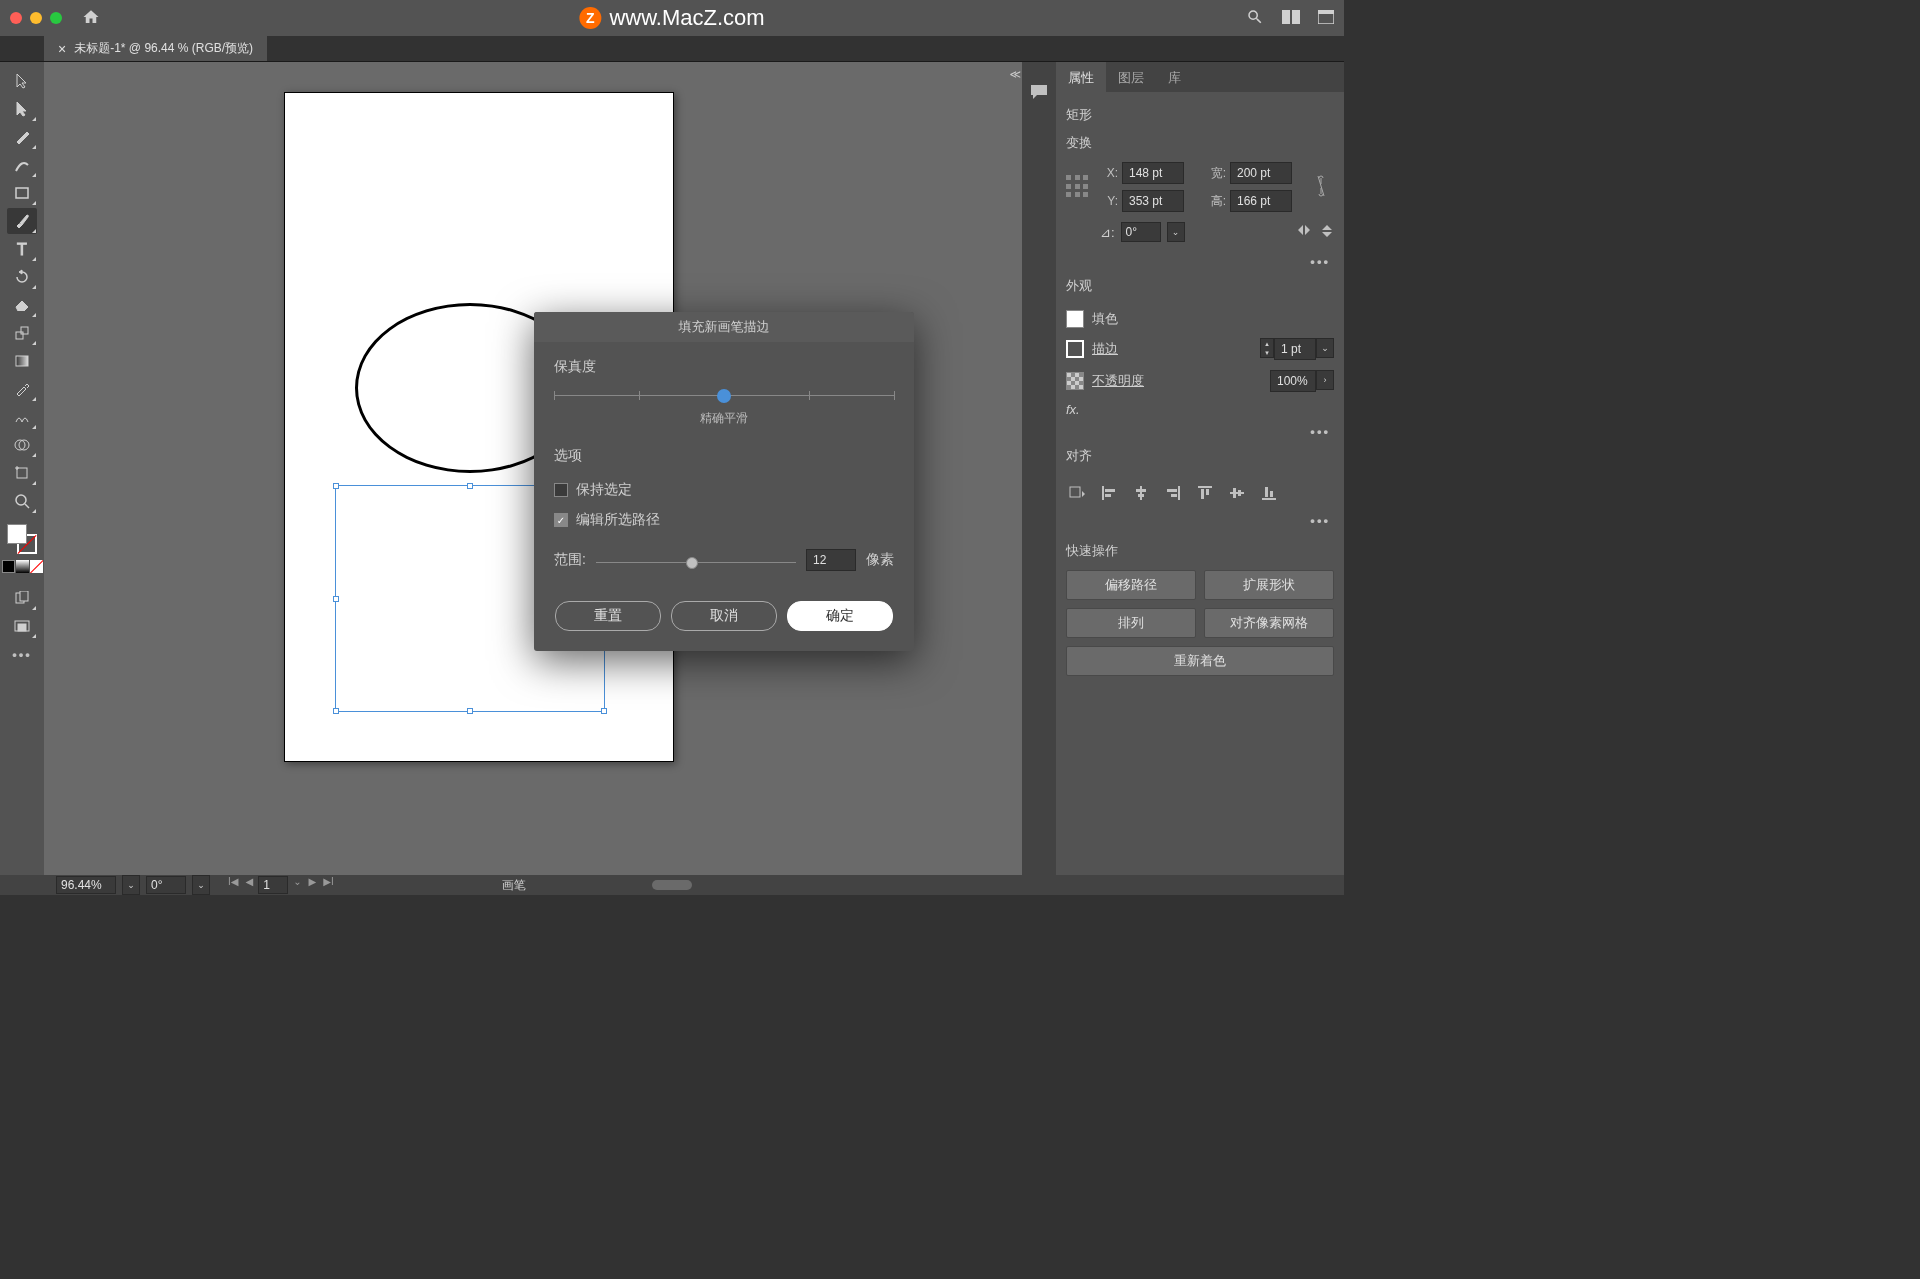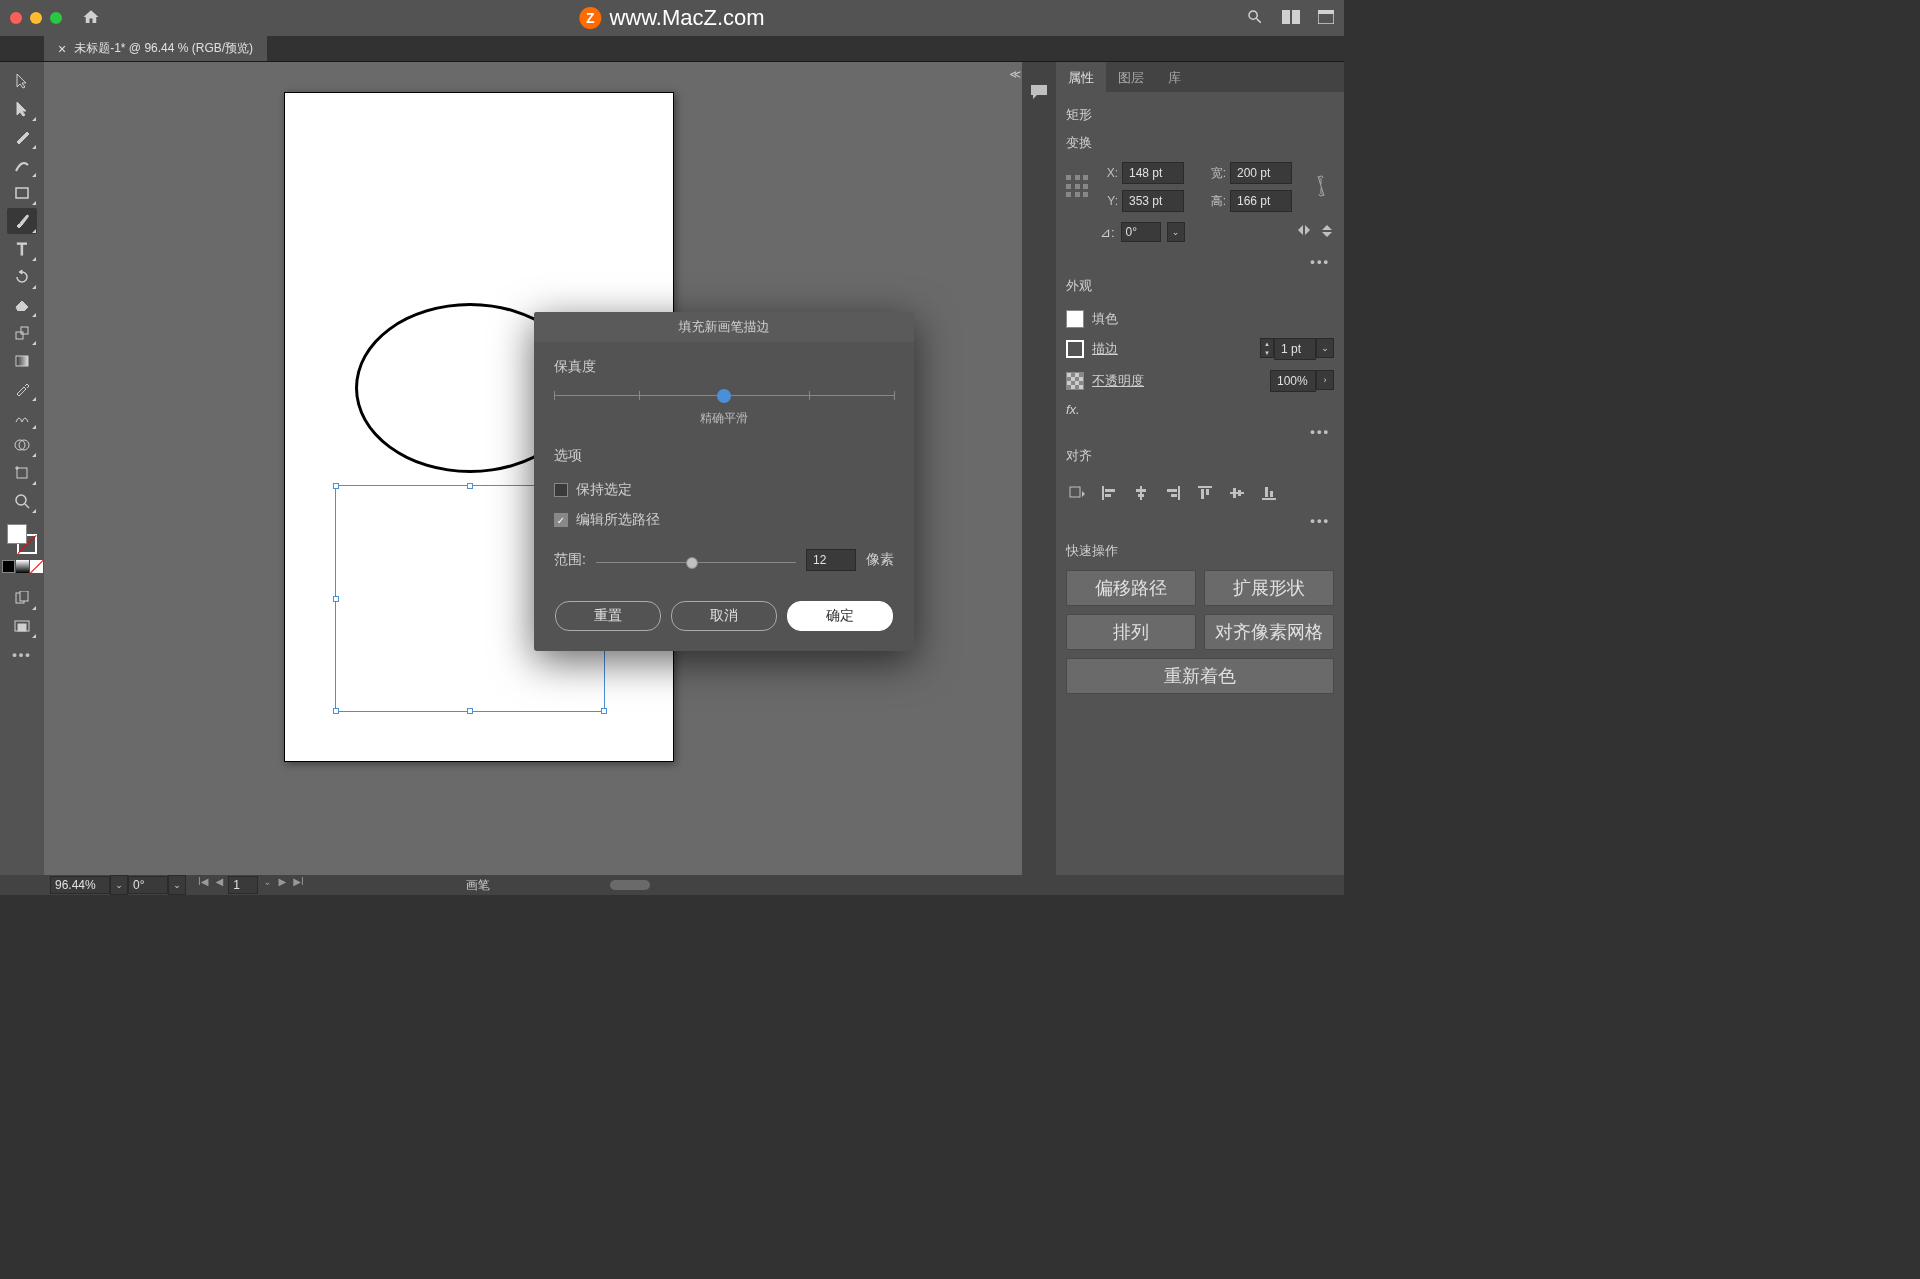--- a/index.html
+++ b/index.html
@@ -88,21 +88,21 @@
 .swatch-checker { background: repeating-conic-gradient(#888 0 25%, #ccc 0 50%) 0 0/8px 8px; }
 .stepper { background: #3a3a3a; border: 1px solid #2a2a2a; width: 14px; height: 20px; display: flex; flex-direction: column; }
 .stepper span { flex:1; display:flex; align-items:center; justify-content:center; font-size:7px; }
 .underline { text-decoration: underline; }
 
 .align-row { display: flex; gap: 10px; padding: 8px 0; align-items: center; }
 .align-btn { width: 22px; height: 20px; display: flex; align-items: center; justify-content: center; }
 
 .quick-actions { padding: 6px 0; }
 .qa-grid { display: grid; grid-template-columns: 1fr 1fr; gap: 8px; margin-top: 8px; }
-.qa-btn { background: #6a6a6a; border: 1px solid #494949; color: #e0e0e0; padding: 5px; font-size: 18px; text-align: center; border-radius: 2px; }
+.qa-btn { background: #6a6a6a; border: 1px solid #494949; color: #e0e0e0; padding: 5px; font-size: 13px; text-align: center; border-radius: 2px; }
 .qa-full { grid-column: span 2; }
 
 
 .dialog { position: absolute; left: 490px; top: 250px; width: 380px; background: #535353; box-shadow: 0 10px 40px rgba(0,0,0,0.6); border-radius: 3px; }
 .dialog-title { text-align: center; padding: 6px; font-size: 13px; background: #5a5a5a; border-radius: 3px 3px 0 0; }
 .dialog-body { padding: 16px 20px; }
 .dialog-section { font-size: 14px; margin-bottom: 10px; }
 .slider-track { position: relative; height: 20px; margin: 10px 0 4px; }
 .slider-line { position: absolute; top: 9px; left: 0; right: 0; height: 1px; background: #888; }
 .slider-tick { position: absolute; top: 5px; width: 1px; height: 9px; background: #888; }
@@ -113,21 +113,21 @@
 .checkbox { width: 14px; height: 14px; border: 1px solid #888; display: flex; align-items: center; justify-content: center; font-size: 10px; background: #3a3a3a; }
 .checkbox.checked { background: #888; color: #fff; }
 .range-row { display: flex; align-items: center; gap: 10px; padding: 8px 0; font-size: 14px; }
 .range-slider { flex: 1; }
 .dialog-buttons { display: flex; gap: 10px; justify-content: center; padding: 16px 0 4px; }
 .dlg-btn { width: 106px; padding: 5px; border-radius: 14px; font-size: 14px; text-align: center; }
 .dlg-btn-outline { border: 1px solid #aaa; background: transparent; color: #e0e0e0; }
 .dlg-btn-primary { background: #fff; color: #333; border: 1px solid #fff; }
 
 
-.statusbar { height: 20px; background: #434343; display: flex; align-items: center; padding: 0 6px; gap: 0; font-size: 12px; }
+.statusbar { height: 20px; background: #434343; display: flex; align-items: center; padding: 0 6px; gap: 6px; font-size: 12px; }
 .statusbar .field-input { width: 60px; padding: 1px 4px; }
 .nav-arrows { display: flex; gap: 3px; margin-left: 10px; }
 .nav-arrows span { color: #999; font-size: 10px; padding: 0 2px; }
 .status-scrollthumb { width: 40px; height: 10px; background: #6a6a6a; border-radius: 5px; margin-left: 120px; }
 </style>
 </head>
 <body>
 
 <div class="titlebar">
   <div class="traffic">

